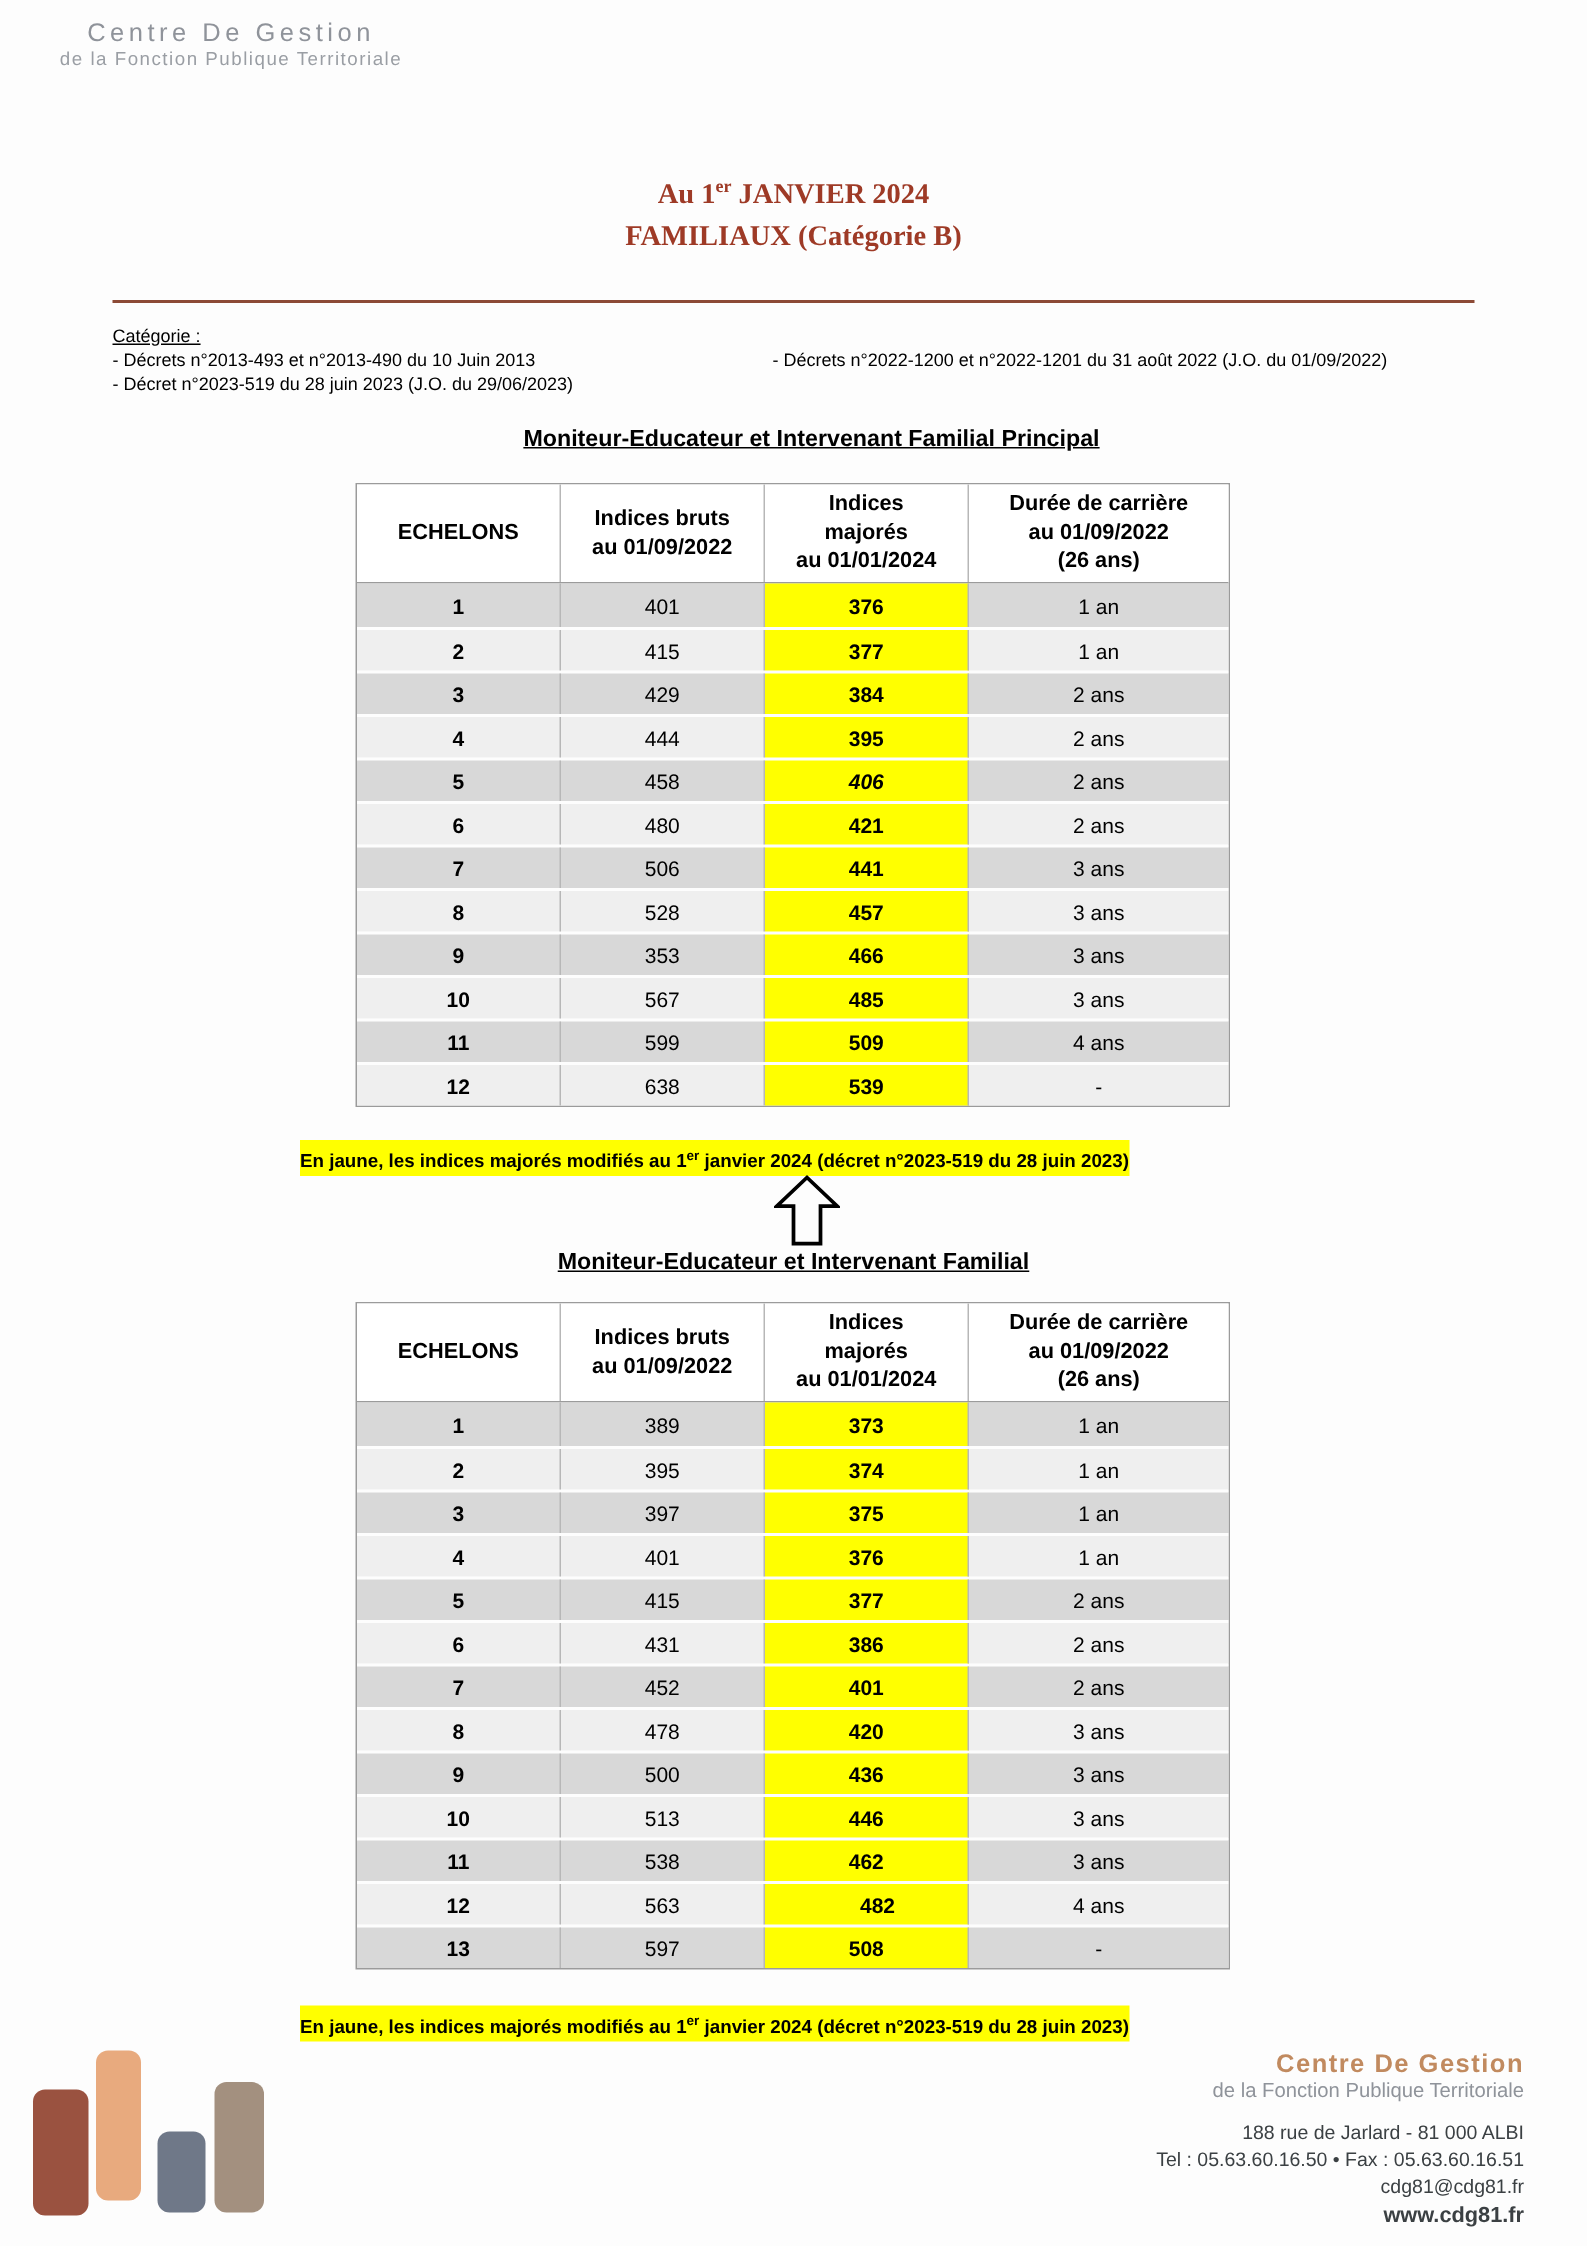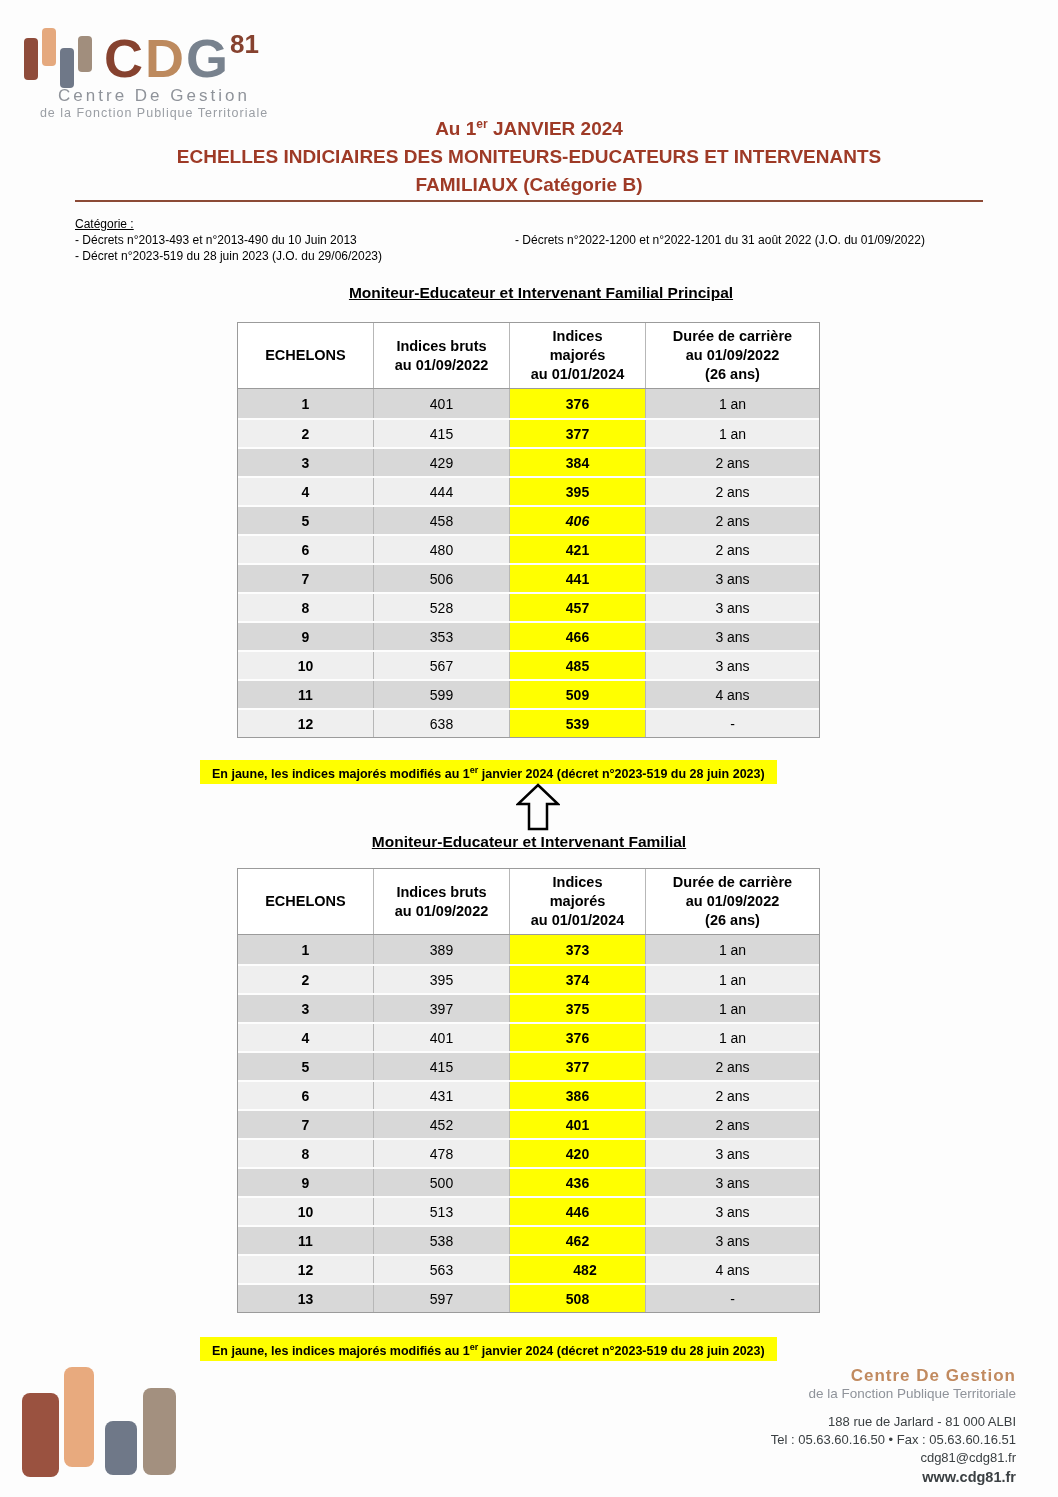--- a/index.html
+++ b/index.html
@@ -60,21 +60,21 @@
   .t-body .tr.even .td { background: #efefef; }
   .td {
     display: flex; align-items: center; justify-content: center;
     font-size: 14px; border-right: 1px solid #b7b7b7;
   }
   .td:last-child { border-right: none; }
   .td.c0 { font-weight: bold; }
   .td.hl { background: #ffff00 !important; font-weight: bold; }
 
   
-  .note { left: 200px; font-weight: bold; font-size: 12.5px; padding: 2px 12px; line-height: 16px; }
+  .note { left: 200px; font-weight: bold; font-size: 12.5px; padding: 2px 0; line-height: 16px; }
   .note sup { font-size: 9px; }
   .n1 { top: 760px; }
   .n2 { top: 1337px; }
 
   
   .up-arrow { left: 516px; top: 783px; width: 44px; height: 48px; }
 
   
   .footer-bars { left: 22px; top: 1367px; width: 160px; height: 110px; }
   .footer-bars .bar { position: absolute; border-radius: 8px; }
@@ -86,38 +86,26 @@
   .footer-text { right: 42px; top: 1366px; text-align: right; }
   .f-org1 { font-weight: bold; font-size: 17px; letter-spacing: 1px; }
   .f-org2 { color: #8f939a; font-size: 13.5px; margin-bottom: 12px; }
   .f-addr, .f-tel, .f-mail { color: #3b4043; font-size: 13px; line-height: 18px; }
   .f-web { color: #3b4043; font-weight: bold; font-size: 14.5px; margin-top: 2px; }
 </style>
 </head>
 <body>
 
 <div class="abs logo">
-  <div class="logo-top">
-    <div class="logo-bars">
-      <div class="bar hb0" style="background-color: rgb(143, 76, 59);"></div>
-      <div class="bar hb1" style="background-color: rgb(229, 169, 126);"></div>
-      <div class="bar hb2" style="background-color: rgb(111, 120, 136);"></div>
-      <div class="bar hb3" style="background-color: rgb(161, 142, 125);"></div>
-    </div>
-    <div class="logo-acronym">
-      <span style="color: rgb(134, 66, 47);">C</span><span style="color: rgb(189, 138, 94);">D</span><span style="color: rgb(120, 130, 142);">G</span><span class="sup" style="color: rgb(134, 66, 47);">81</span>
-    </div>
-  </div>
   <div class="logo-sub1">Centre De Gestion</div>
   <div class="logo-sub2">de la Fonction Publique Territoriale</div>
 </div>
 
-<div class="abs main-title" style="color: rgb(158, 58, 38);">
+<div class="abs main-title" style="color: rgb(158, 58, 38); font-family: Liberation Serif, serif;">
   <div><span>Au 1</span><sup>er</sup><span> JANVIER 2024</span></div>
-  <div>ECHELLES INDICIAIRES DES MONITEURS-EDUCATEURS ET INTERVENANTS</div>
   <div>FAMILIAUX (Catégorie B)</div>
 </div>
 <div class="abs title-rule"></div>
 
 <div class="abs refs">
   <div class="refs-label">Catégorie :</div>
   <div class="refs-row">
     <div>- Décrets n°2013-493 et n°2013-490 du 10 Juin 2013</div>
     <div class="refs-right">- Décrets n°2022-1200 et n°2022-1201 du 31 août 2022 (J.O. du 01/09/2022)</div>
   </div>

